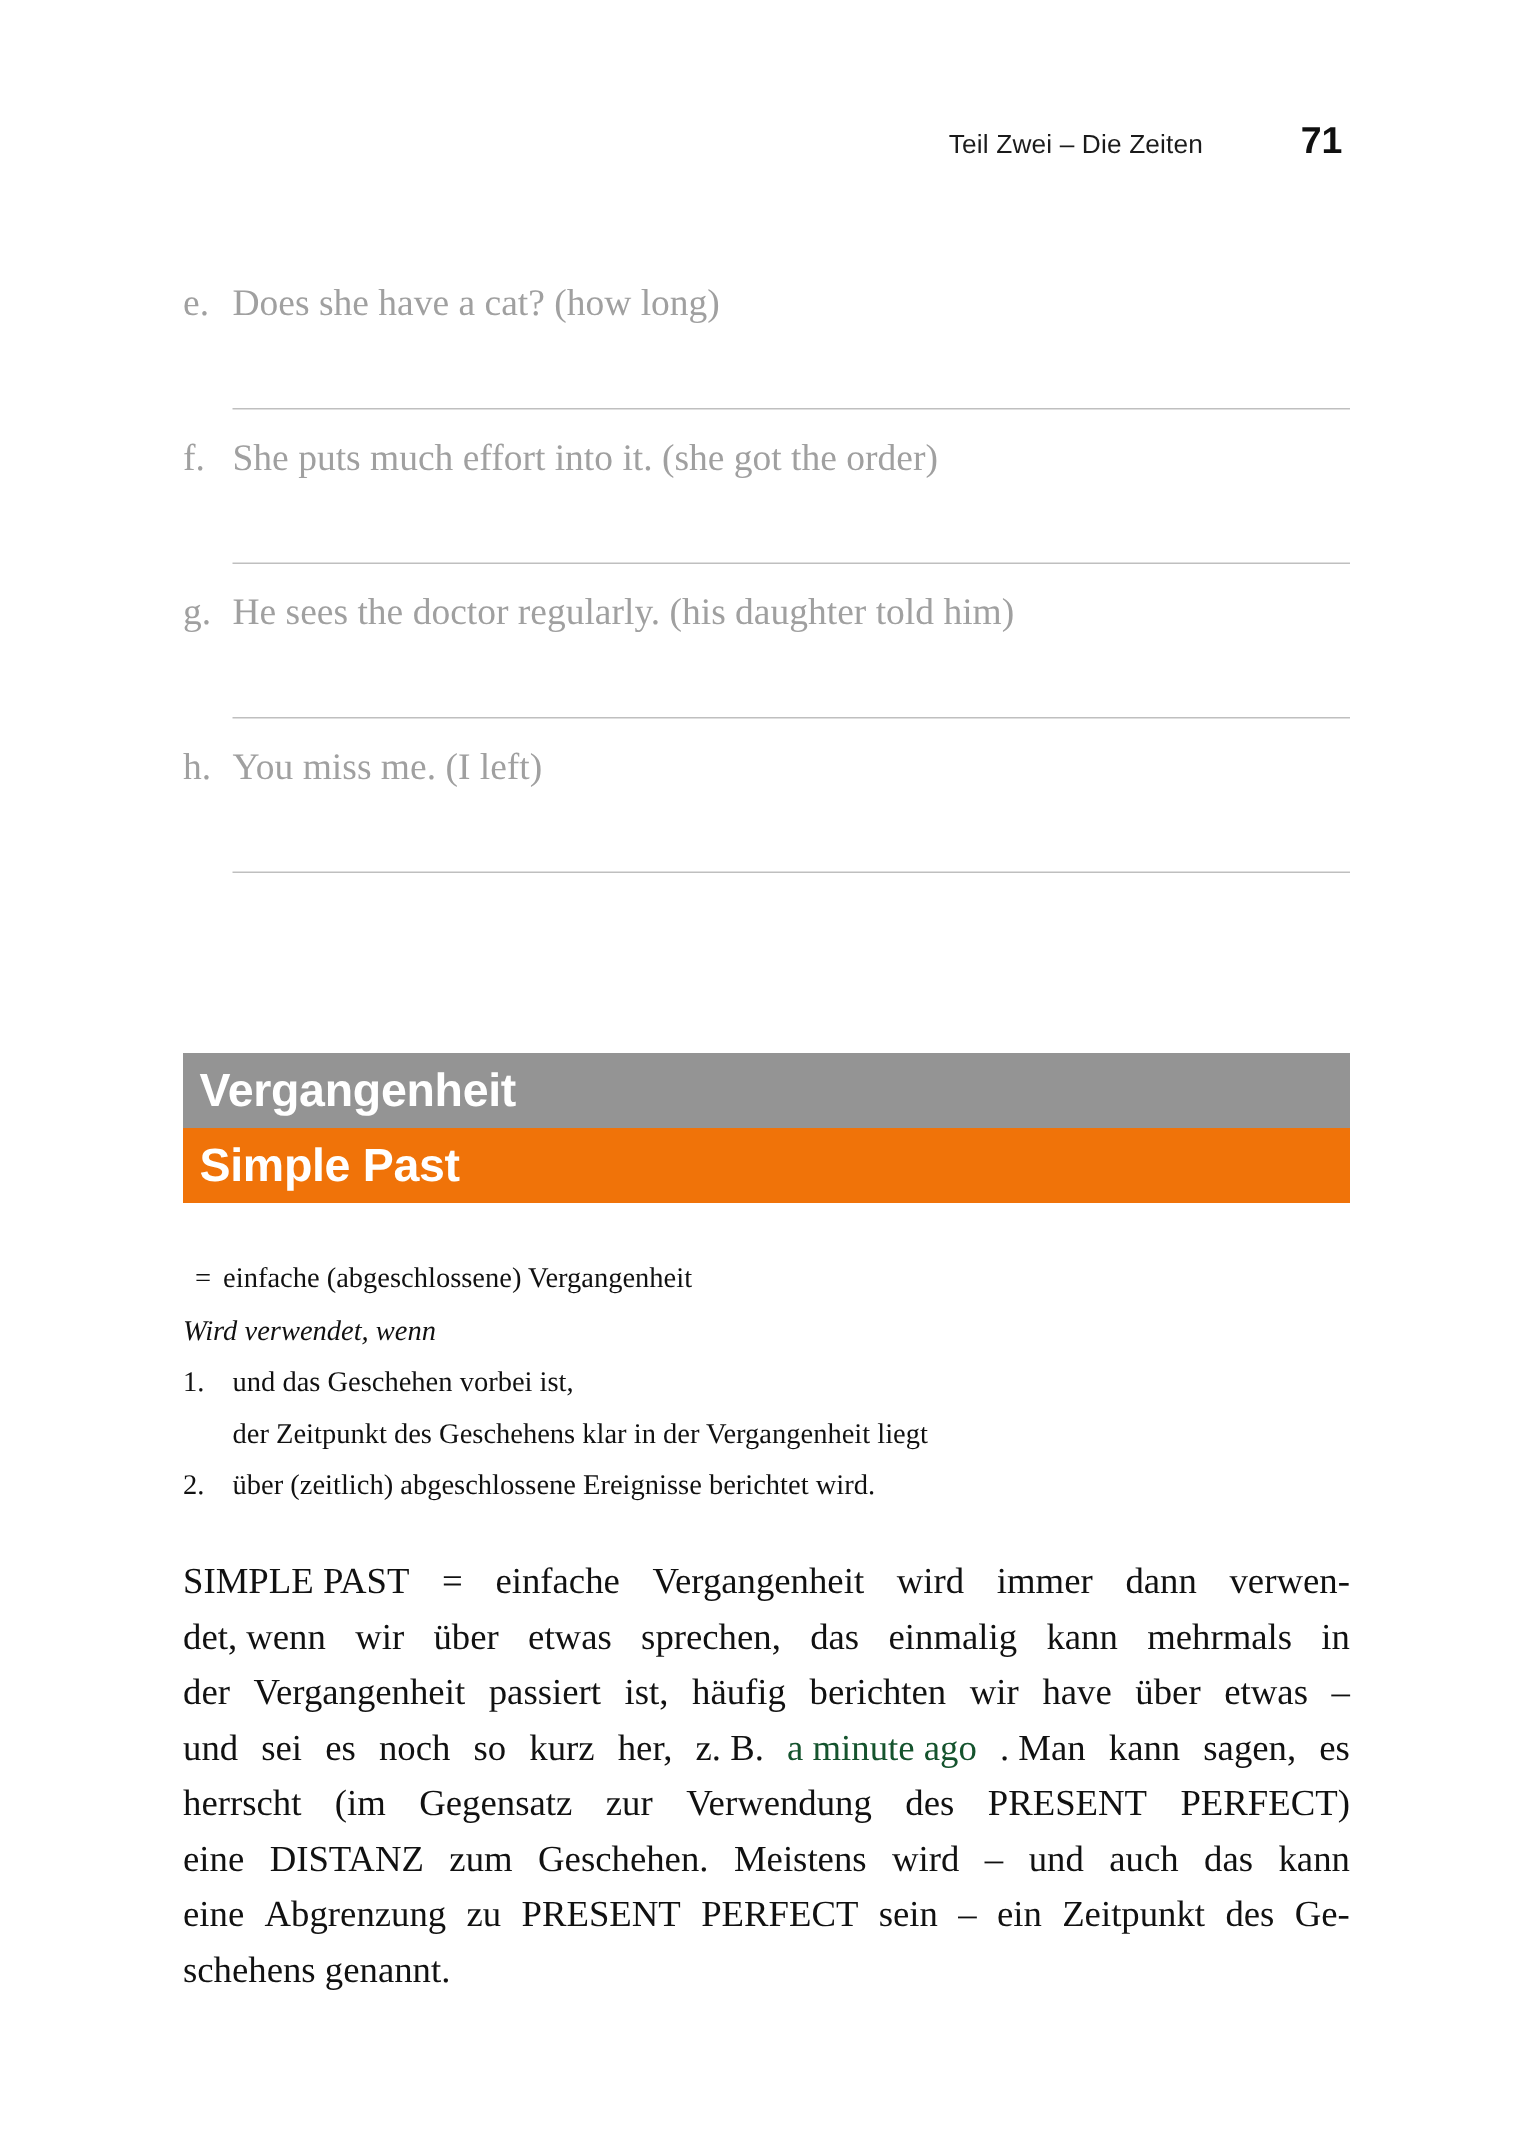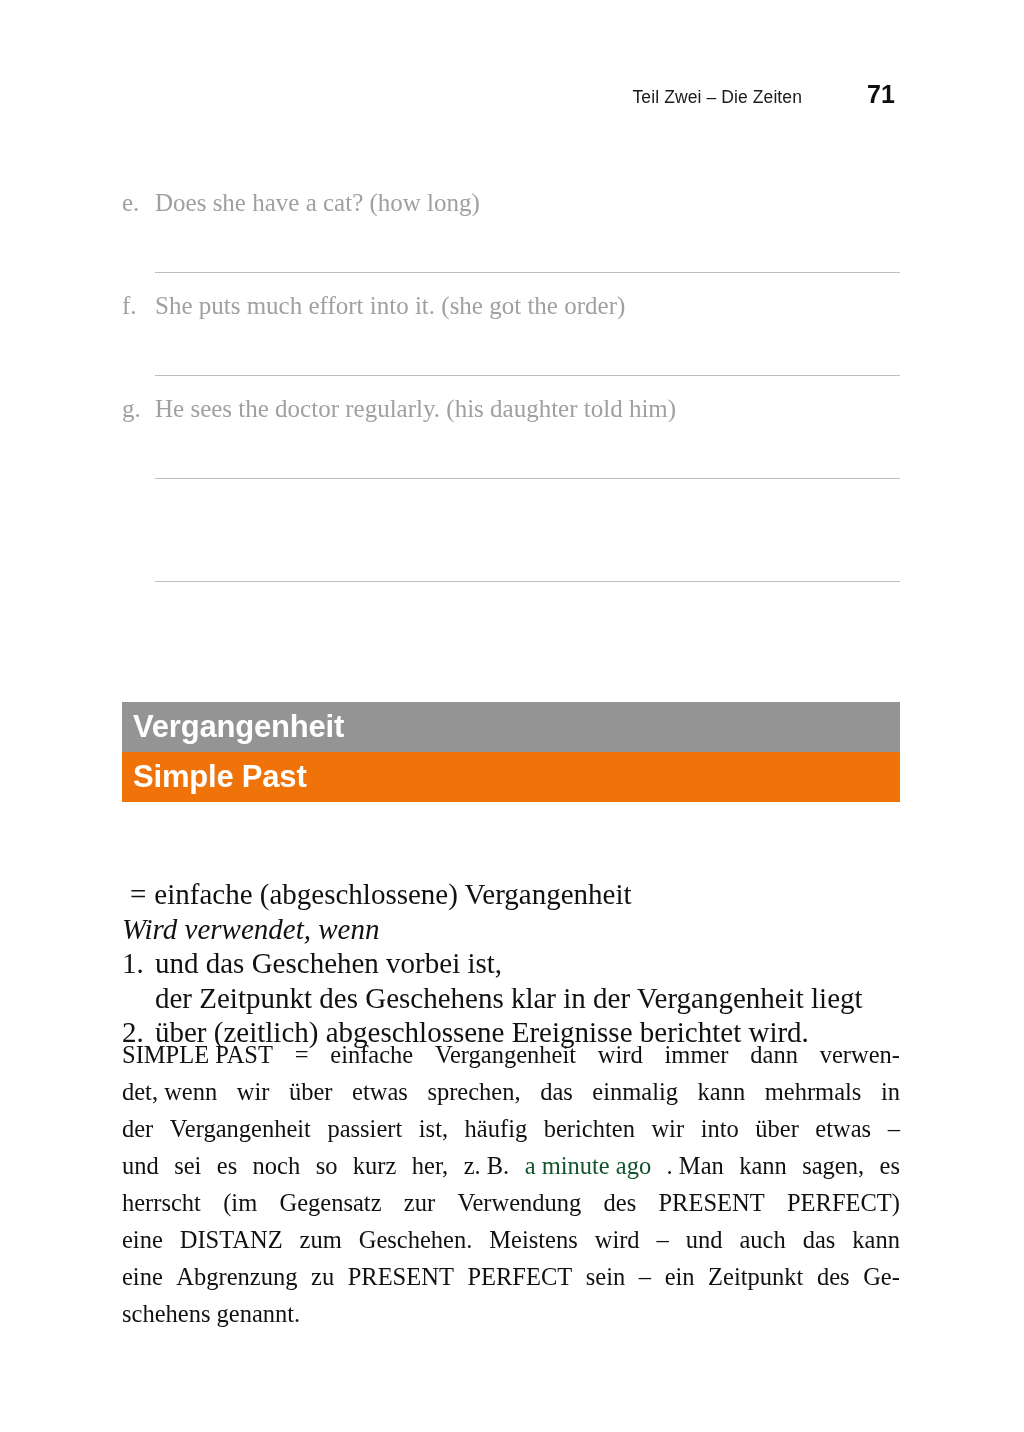--- a/index.html
+++ b/index.html
@@ -122,24 +122,23 @@
   .banner-en {
     background: #f07309;
   }
 
   
   .definition {
     position: absolute;
     top: 836px;
     left: 122px;
     width: 790px;
-    font-size: 29px;
+    font-size: 19px;
     line-height: 34.5px;
     color: #111111;
-    margin-top: 41px;
   }
 
   .def-eq {
     padding-left: 8px;
     white-space: nowrap;
   }
 
   .def-eq .eq-sign {
     margin-right: 8px;
   }
@@ -216,20 +215,23 @@
     </div>
 
     <div class="exercise-item">
       <div class="exercise-text">
         <span class="marker">g.</span><span>He sees the doctor regularly. (his daughter told him)</span>
       </div>
       <div class="answer-line"></div>
     </div>
 
     <div class="exercise-item">
+      <div class="exercise-text">
+        <span class="marker">h.</span><span>You miss me. (I left)</span>
+      </div>
       <div class="answer-line"></div>
     </div>
 
   </div>
 
   <div class="section-banners">
     <div class="banner banner-de">Vergangenheit</div>
     <div class="banner banner-en">Simple Past</div>
   </div>
 
@@ -278,21 +280,21 @@
     </div>
 
     <div class="pline">
       <span>der</span>
       <span>Vergangenheit</span>
       <span>passiert</span>
       <span>ist,</span>
       <span>häufig</span>
       <span>berichten</span>
       <span>wir</span>
-      <span>into</span>
+      <span>have</span>
       <span>über</span>
       <span>etwas</span>
       <span>–</span>
     </div>
 
     <div class="pline">
       <span>und</span>
       <span>sei</span>
       <span>es</span>
       <span>noch</span>

